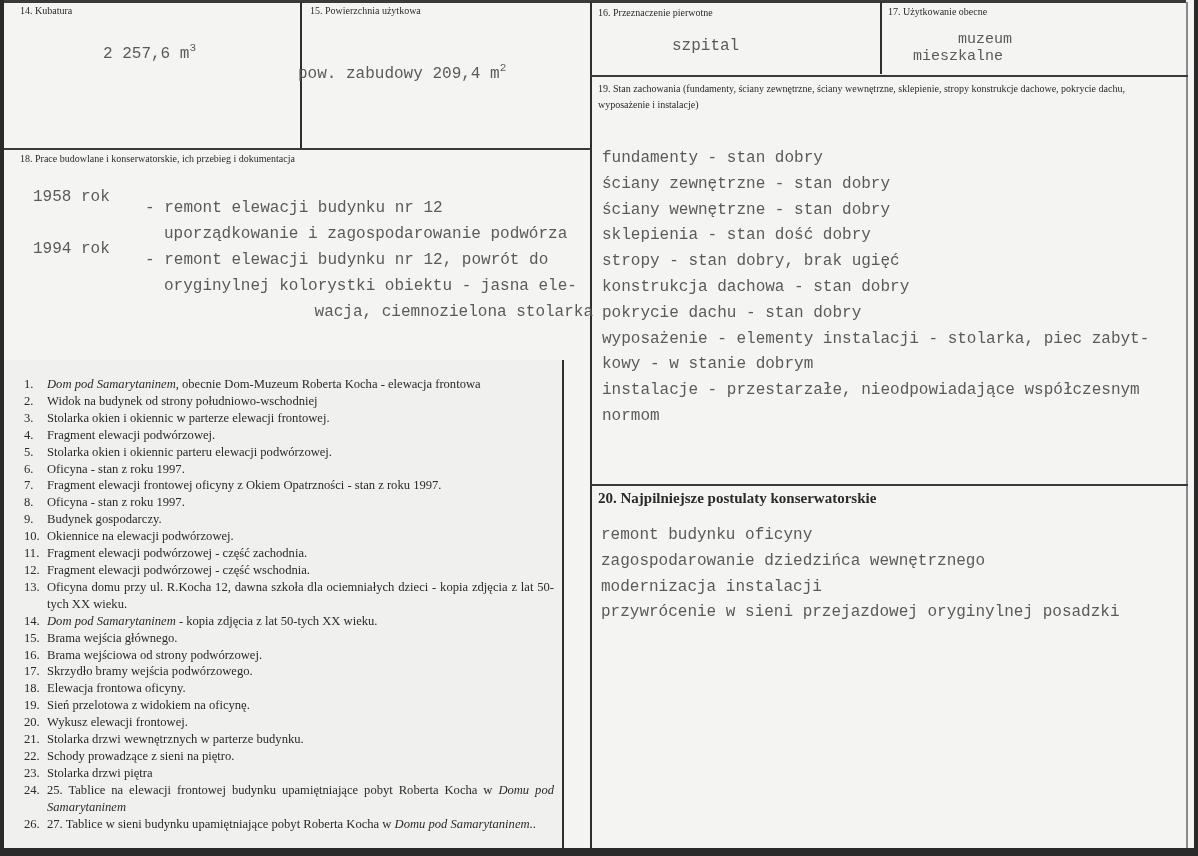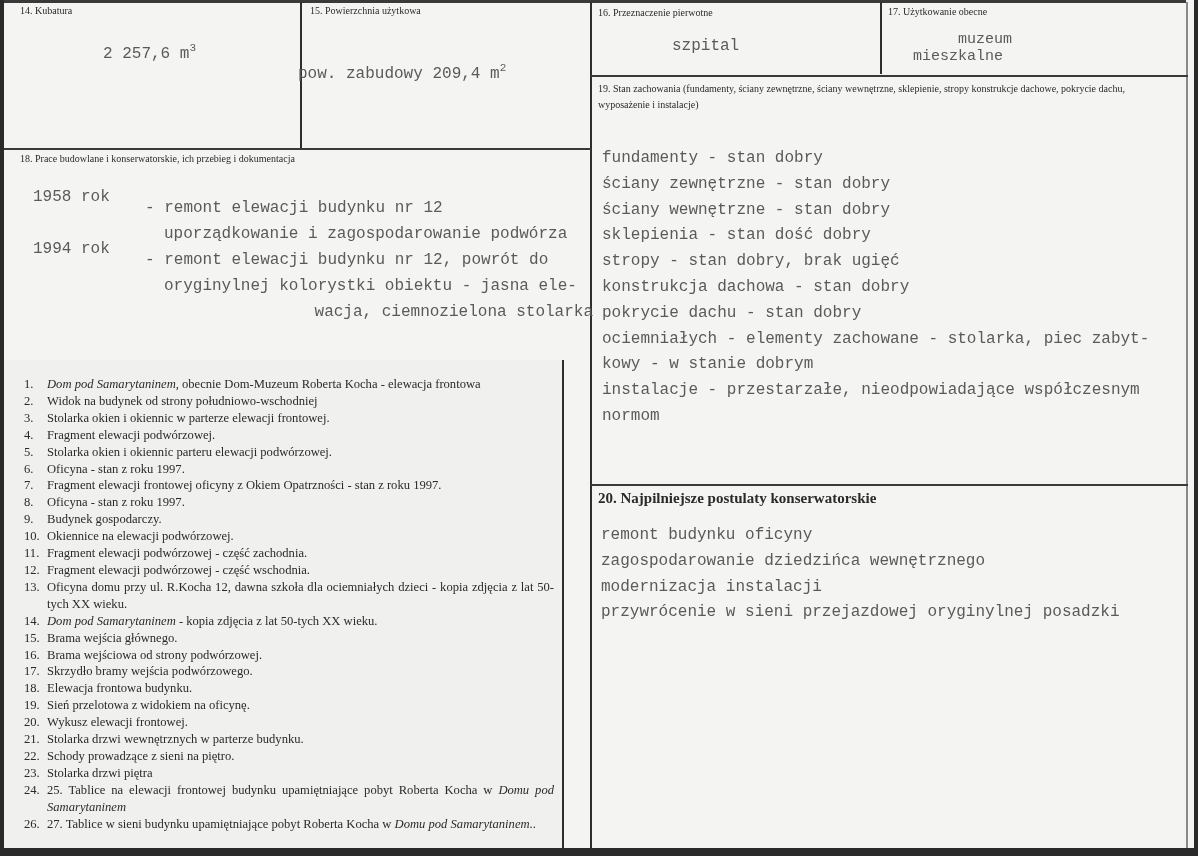--- a/index.html
+++ b/index.html
@@ -85,21 +85,21 @@
   <span>19. Stan zachowania (fundamenty, ściany zewnętrzne, ściany wewnętrzne, sklepienie, stropy konstrukcje dachowe, pokrycie dachu, wyposażenie i instalacje)</span>
 </div>
 <div class="tw lines" style="left:602px; top:118px;margin-top:28px;">
   <div class="ln">fundamenty - stan dobry</div>
   <div class="ln">ściany zewnętrzne - stan dobry</div>
   <div class="ln">ściany wewnętrzne - stan dobry</div>
   <div class="ln">sklepienia - stan dość dobry</div>
   <div class="ln">stropy - stan dobry, brak ugięć</div>
   <div class="ln">konstrukcja dachowa - stan dobry</div>
   <div class="ln">pokrycie dachu - stan dobry</div>
-  <div class="ln">ociemniałych - elementy zachowane - stolarka, piec zabyt-</div>
+  <div class="ln">wyposażenie - elementy instalacji - stolarka, piec zabyt-</div>
   <div class="ln">kowy - w stanie dobrym</div>
   <div class="ln">instalacje - przestarzałe, nieodpowiadające współczesnym</div>
   <div class="ln">normom</div>
 </div>
 
 <div class="label" style="left:20px; top:153px;">18. Prace budowlane i konserwatorskie, ich przebieg i dokumentacja</div>
 <div class="tw works" style="left:33px; top:184px; width:560px;">
   <div class="row">
       <span class="yr">1958 rok</span>
       <span class="txt">- remont elewacji budynku nr 12</span>
@@ -195,21 +195,21 @@
       <li>
         <span class="num">16.</span>
         <span class="t">Brama wejściowa od strony podwórzowej.</span>
       </li>
       <li>
         <span class="num">17.</span>
         <span class="t">Skrzydło bramy wejścia podwórzowego.</span>
       </li>
       <li>
         <span class="num">18.</span>
-        <span class="t">Elewacja frontowa budynku.</span>
+        <span class="t">Elewacja frontowa oficyny.</span>
       </li>
       <li>
         <span class="num">19.</span>
         <span class="t">Sień przelotowa z widokiem na oficynę.</span>
       </li>
       <li>
         <span class="num">20.</span>
         <span class="t">Wykusz elewacji frontowej.</span>
       </li>
       <li>

